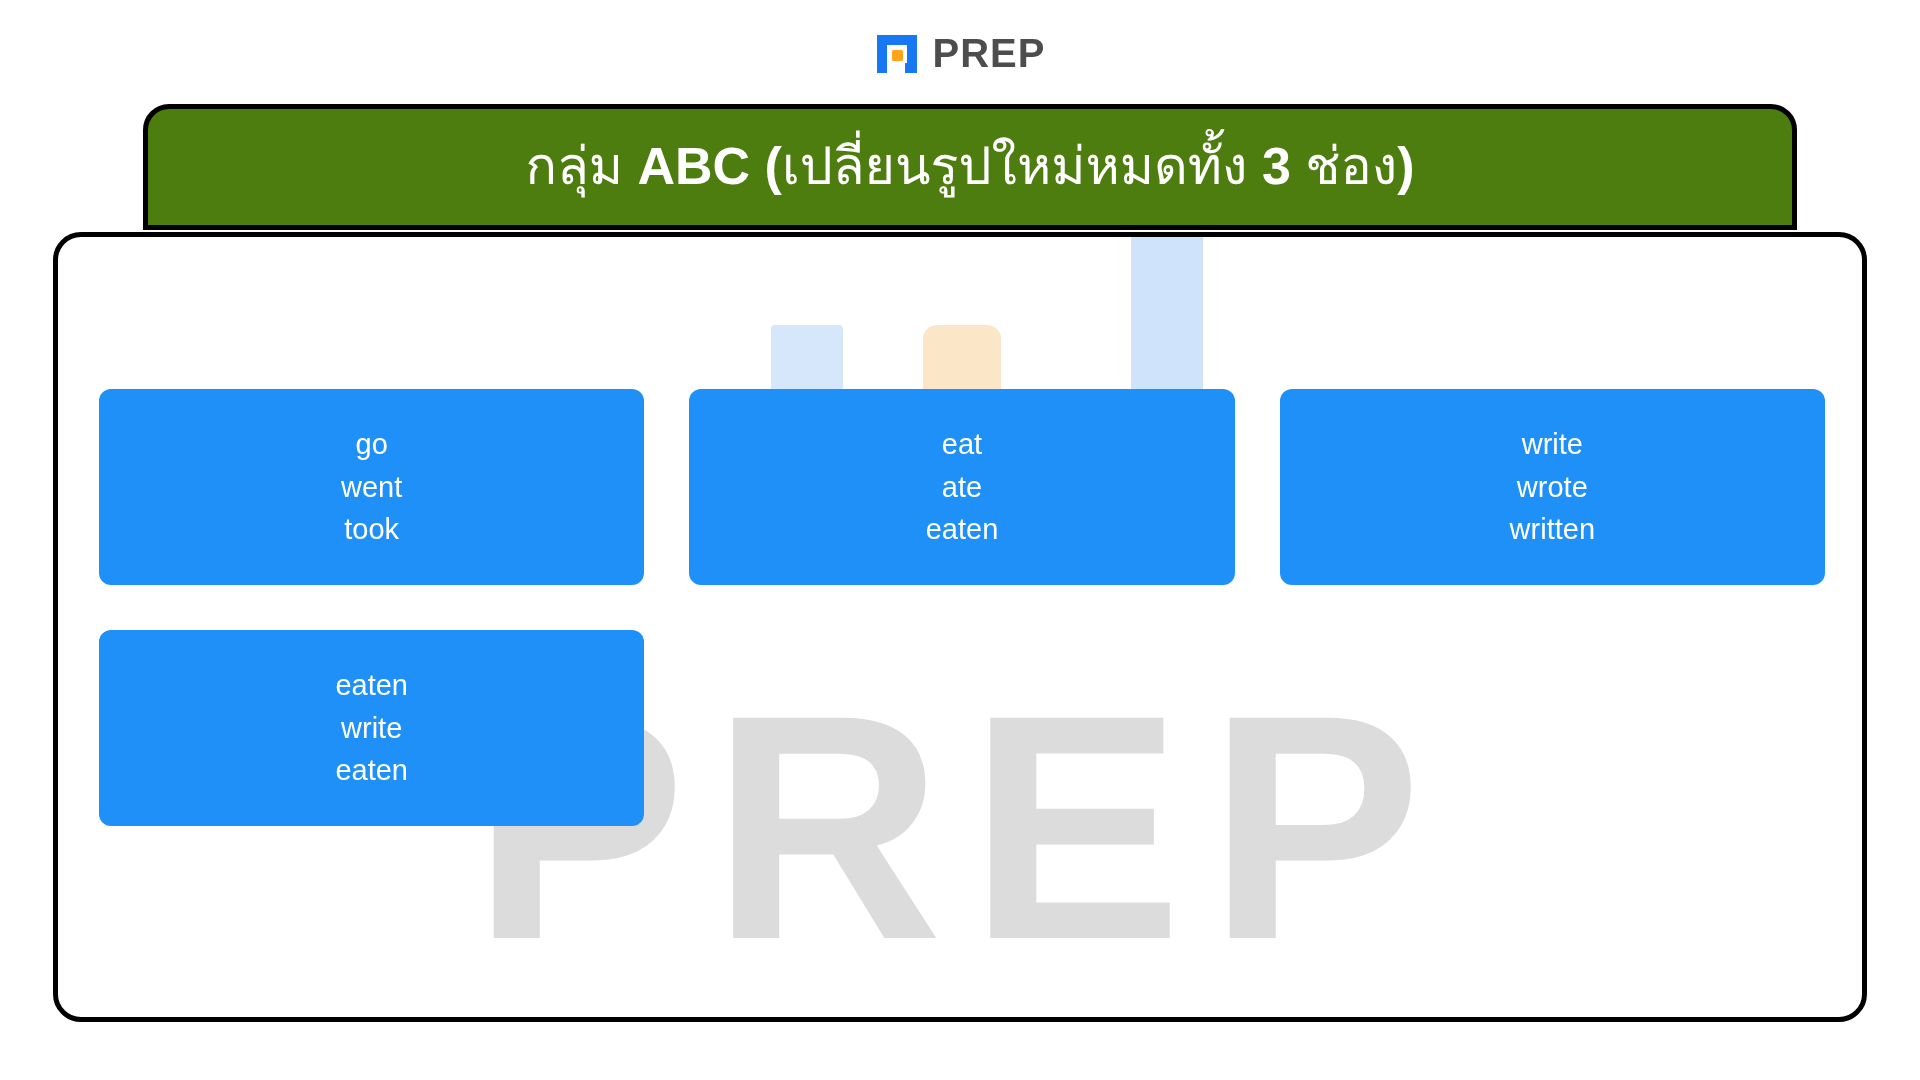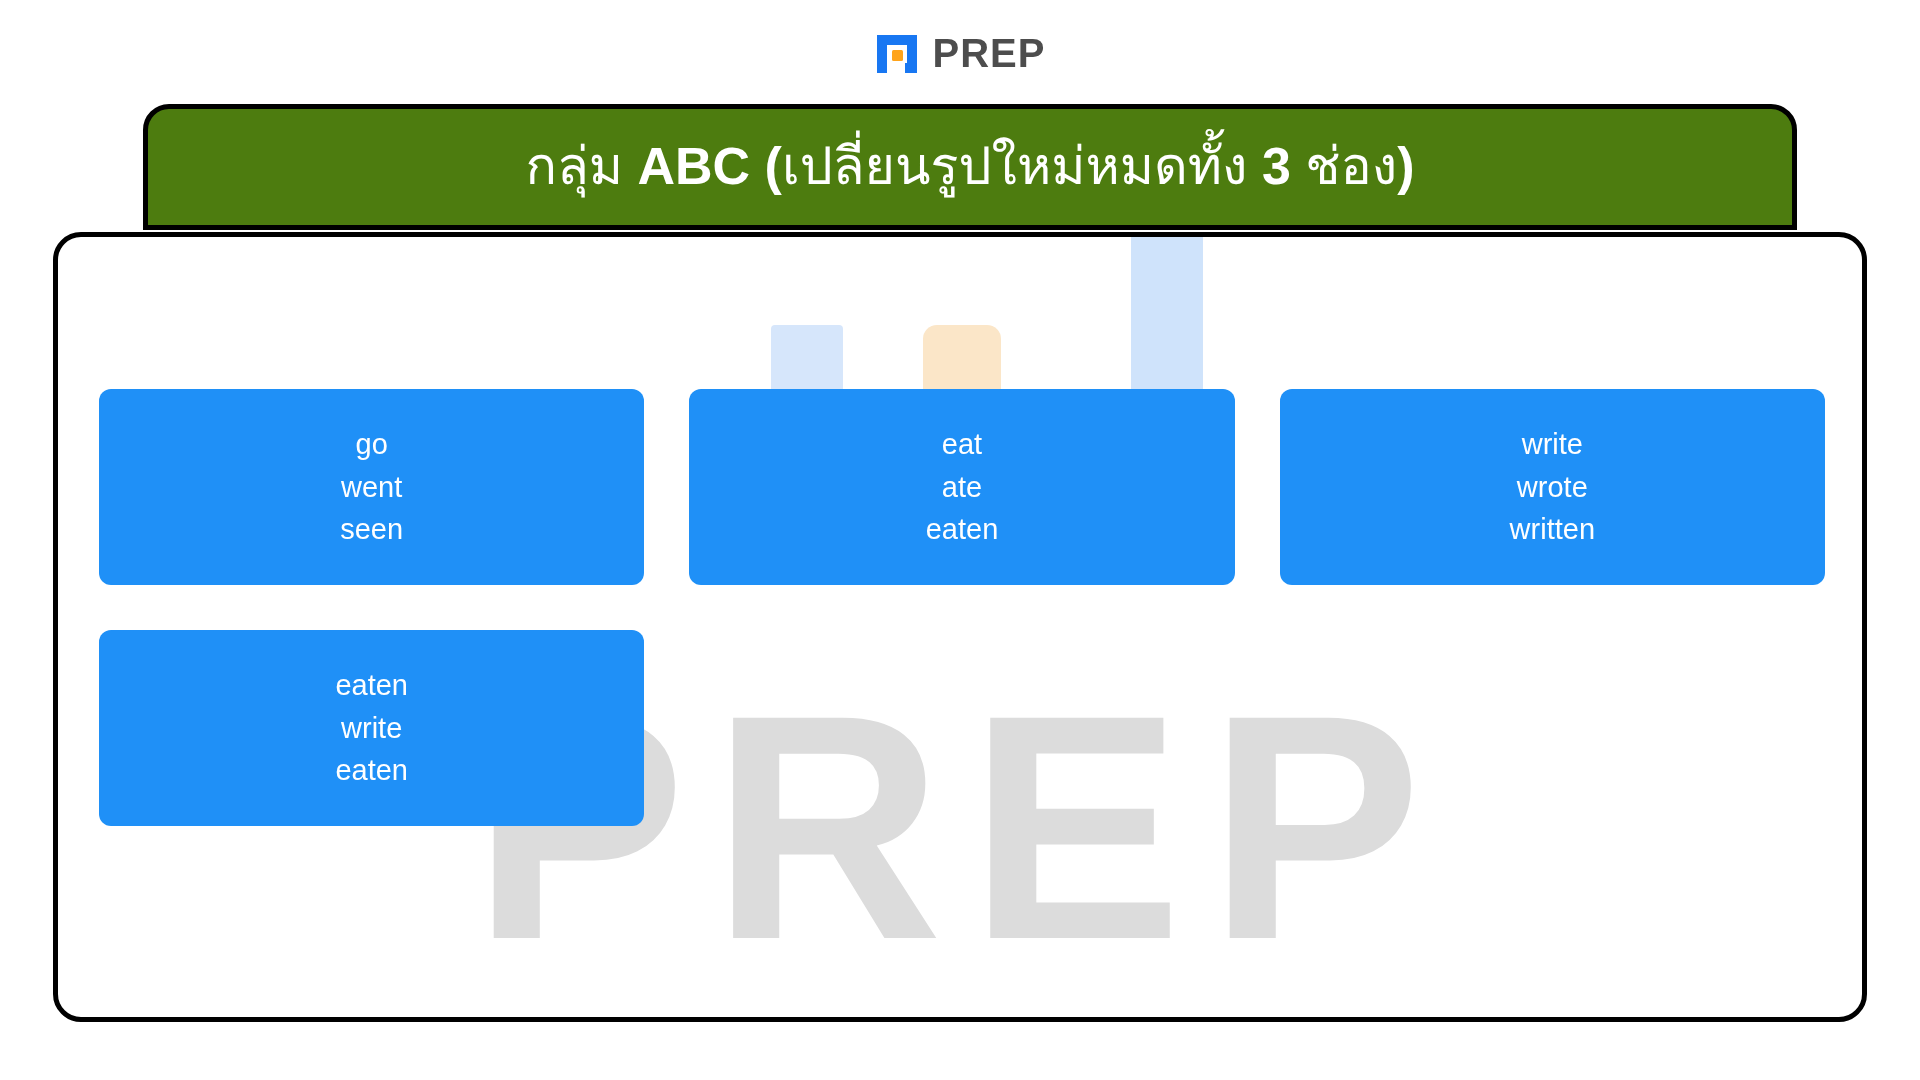--- a/index.html
+++ b/index.html
@@ -159,21 +159,21 @@
     <div class="wm-logo wm-bar-left"></div>
     <div class="wm-logo wm-sq-orange"></div>
 
     <div class="wm-prep">PREP</div>
 
     <div class="grid">
 
       <div class="verb-card">
         <span class="verb-line">go</span>
         <span class="verb-line">went</span>
-        <span class="verb-line">seen</span>
+        <span class="verb-line">took</span>
       </div>
 
       <div class="verb-card">
         <span class="verb-line">eat</span>
         <span class="verb-line">ate</span>
         <span class="verb-line">eaten</span>
       </div>
 
       <div class="verb-card">
         <span class="verb-line">write</span>

